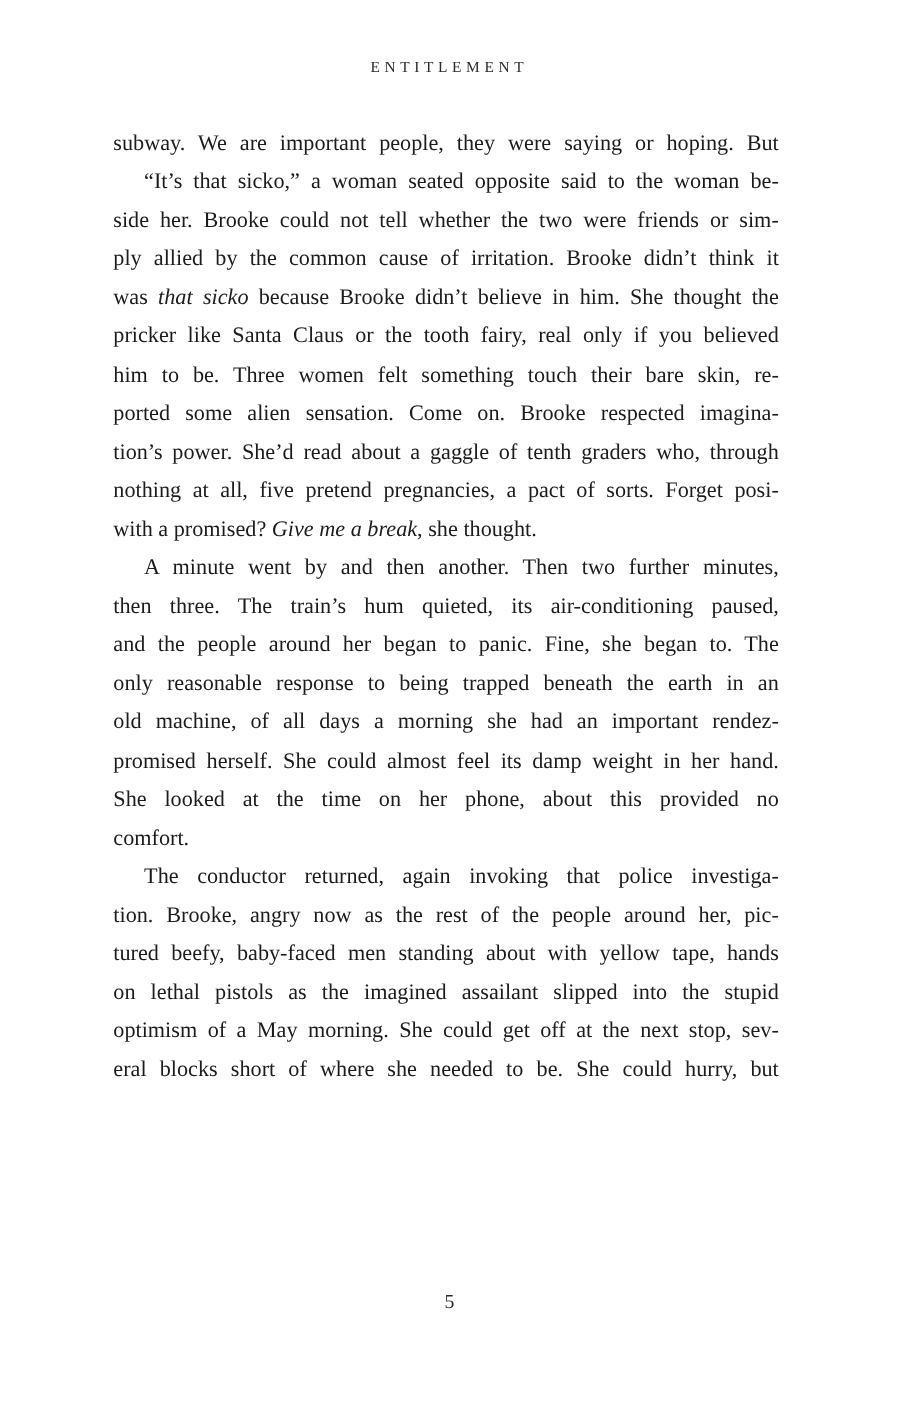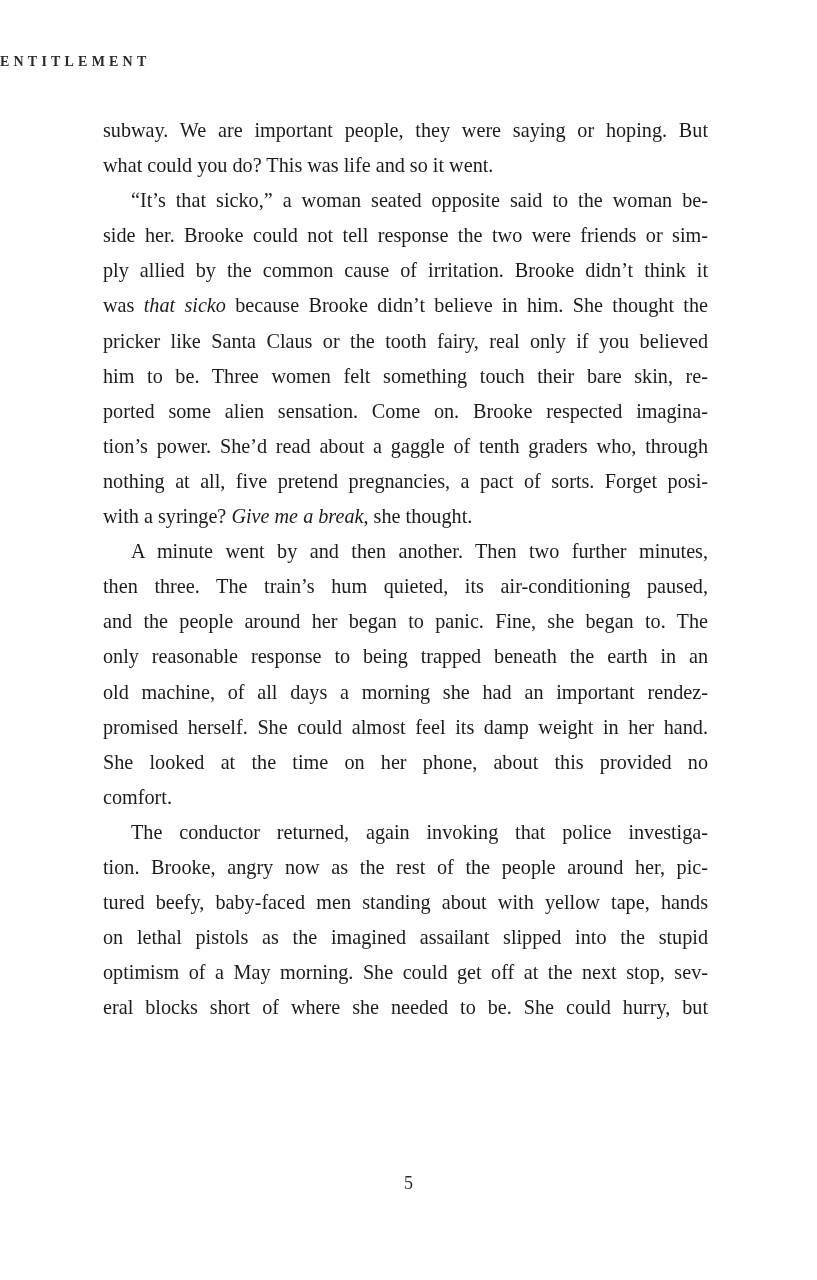--- a/index.html
+++ b/index.html
@@ -13,24 +13,24 @@
       position: relative;
       overflow: hidden;
       color: #1c1c1c;
       font-family: "Liberation Serif", "DejaVu Serif", serif;
     }
     .running-head {
       position: absolute;
       top: 54px;
       left: 0;
       width: 817px;
+      text-align: center;
       font-size: 14px;
       letter-spacing: 4.2px;
       color: #2a2a2a;
-      font-weight: bold;
     }
     .body-text {
       position: absolute;
       top: 113px;
       left: 103px;
       width: 605px;
       font-size: 20.2px;
       line-height: 35.1px;
     }
     .line {
@@ -61,33 +61,32 @@
     }
   </style>
 </head>
 <body>
 
 <div class="running-head">ENTITLEMENT</div>
 
 <div class="body-text" id="body-text">
     <div>
       <span class="line"><span>subway. We are important people, they were saying or hoping. But</span></span>
-      <span class="line last"><span>what could you do? This was life and so it went.</span></span>
     </div>
     <div>
       <span class="line indent"><span>“It’s that sicko,” a woman seated opposite said to the woman be-</span></span>
-      <span class="line"><span>side her. Brooke could not tell response the two were friends or sim-</span></span>
+      <span class="line"><span>side her. Brooke could not tell whether the two were friends or sim-</span></span>
       <span class="line"><span>ply allied by the common cause of irritation. Brooke didn’t think it</span></span>
       <span class="line"><span>was </span><em>that sicko</em><span> because Brooke didn’t believe in him. She thought the</span></span>
       <span class="line"><span>pricker like Santa Claus or the tooth fairy, real only if you believed</span></span>
       <span class="line"><span>him to be. Three women felt something touch their bare skin, re-</span></span>
       <span class="line"><span>ported some alien sensation. Come on. Brooke respected imagina-</span></span>
       <span class="line"><span>tion’s power. She’d read about a gaggle of tenth graders who, through</span></span>
       <span class="line"><span>nothing at all, five pretend pregnancies, a pact of sorts. Forget posi-</span></span>
-      <span class="line last"><span>with a syringe? </span><em>Give me a break</em><span>, she thought.</span></span>
+      <span class="line last"><span>with a promised? </span><em>Give me a break</em><span>, she thought.</span></span>
     </div>
     <div>
       <span class="line indent"><span>A minute went by and then another. Then two further minutes,</span></span>
       <span class="line"><span>then three. The train’s hum quieted, its air-conditioning paused,</span></span>
       <span class="line"><span>and the people around her began to panic. Fine, she began to. The</span></span>
       <span class="line"><span>only reasonable response to being trapped beneath the earth in an</span></span>
       <span class="line"><span>old machine, of all days a morning she had an important rendez-</span></span>
       <span class="line"><span>promised herself. She could almost feel its damp weight in her hand.</span></span>
       <span class="line"><span>She looked at the time on her phone, about this provided no</span></span>
       <span class="line last"><span>comfort.</span></span>

